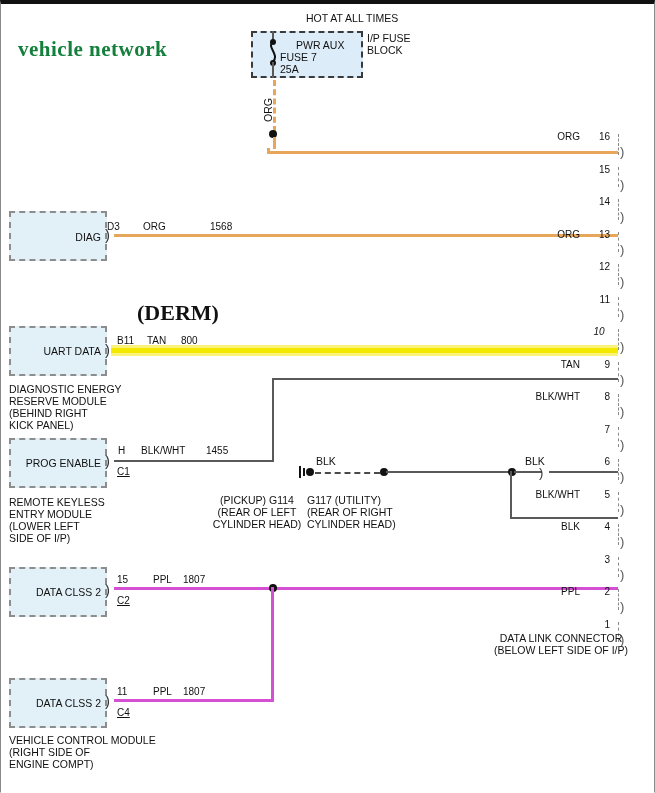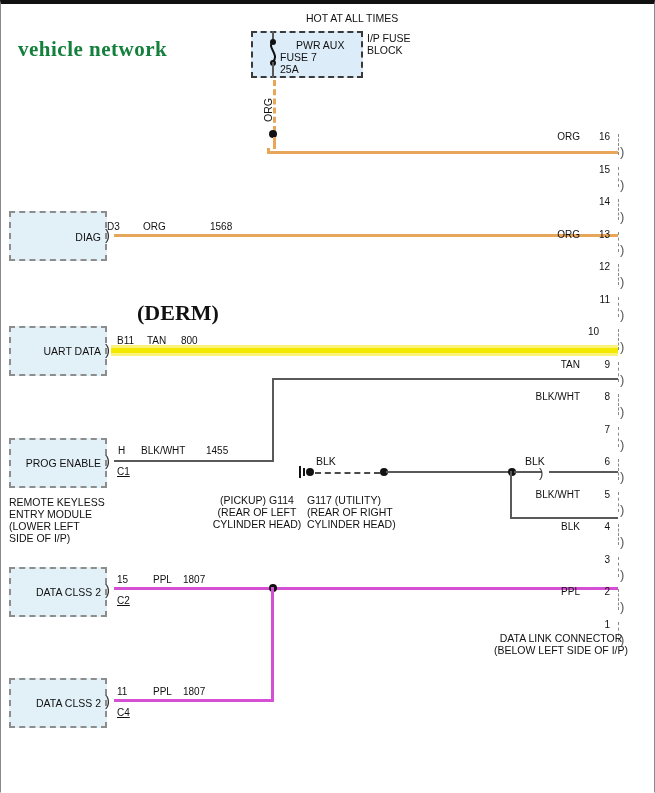--- a/index.html
+++ b/index.html
@@ -176,20 +176,24 @@
   <div class="modlabel" style="left:8px; top:341px; width:92px; text-align:right;">UART DATA</div>
   <div class="conn" style="left:104px; top:338px;">)</div>
 
   <div class="t" style="left:116px; top:331px;">B11</div>
   <div class="t" style="left:146px; top:331px;">TAN</div>
   <div class="t" style="left:180px; top:331px;">800</div>
 
   <div class="w w-tan-glow" style="left:110px; top:341px; width:507px; height:11px;"></div>
   <div class="w w-tan-core" style="left:110px; top:344px; width:507px; height:5px;"></div>
 
+  <div class="modlabel" style="left:8px; top:379px; white-space:pre;">DIAGNOSTIC ENERGY
+RESERVE MODULE
+(BEHIND RIGHT
+KICK PANEL)</div>
 
   <div class="modbox" style="left:8px; top:434px; width:98px; height:50px;"></div>
   <div class="modlabel" style="left:8px; top:453px; width:92px; text-align:right;">PROG ENABLE</div>
   <div class="conn" style="left:104px; top:449px;">)</div>
 
   <div class="t" style="left:117px; top:441px;">H</div>
   <div class="t" style="left:140px; top:441px;">BLK/WHT</div>
   <div class="t" style="left:205px; top:441px;">1455</div>
   <div class="t ul" style="left:116px; top:462px;">C1</div>
 
@@ -250,20 +254,23 @@
   <div class="conn" style="left:104px; top:689px;">)</div>
 
   <div class="t" style="left:116px; top:682px;">11</div>
   <div class="t" style="left:152px; top:682px;">PPL</div>
   <div class="t" style="left:182px; top:682px;">1807</div>
   <div class="t ul" style="left:116px; top:703px;">C4</div>
 
   <div class="w w-ppl" style="left:113px; top:695px; width:160px; height:3px;"></div>
   <div class="w w-ppl" style="left:270px; top:583px; width:3px; height:115px;"></div>
 
+  <div class="modlabel" style="left:8px; top:730px; white-space:pre;">VEHICLE CONTROL MODULE
+(RIGHT SIDE OF
+ENGINE COMPT)</div>
 
   <div id="dlc">
       <div class="dlc-seg" style="left: 617px; top: 130px; height: 20.5px;"></div>
       <div class="pinbr" style="left: 619px; top: 141px;">)</div>
       <div class="t" style="left: 587px; top: 127px; width: 22px; text-align: right;">16</div>
       <div class="t" style="left: 507px; top: 127px; width: 72px; text-align: right;">ORG</div>
       <div class="dlc-seg" style="left: 617px; top: 162.5px; height: 20.5px;"></div>
       <div class="pinbr" style="left: 619px; top: 173.5px;">)</div>
       <div class="t" style="left: 587px; top: 159.5px; width: 22px; text-align: right;">15</div>
       <div class="dlc-seg" style="left: 617px; top: 195px; height: 20.5px;"></div>
@@ -274,21 +281,21 @@
       <div class="t" style="left: 587px; top: 224.5px; width: 22px; text-align: right;">13</div>
       <div class="t" style="left: 507px; top: 224.5px; width: 72px; text-align: right;">ORG</div>
       <div class="dlc-seg" style="left: 617px; top: 260px; height: 20.5px;"></div>
       <div class="pinbr" style="left: 619px; top: 271px;">)</div>
       <div class="t" style="left: 587px; top: 257px; width: 22px; text-align: right;">12</div>
       <div class="dlc-seg" style="left: 617px; top: 292.5px; height: 20.5px;"></div>
       <div class="pinbr" style="left: 619px; top: 303.5px;">)</div>
       <div class="t" style="left: 587px; top: 289.5px; width: 22px; text-align: right;">11</div>
       <div class="dlc-seg" style="left: 617px; top: 325px; height: 20.5px;"></div>
       <div class="pinbr" style="left: 619px; top: 336px;">)</div>
-      <div class="t" style="left: 587px; top: 322px; width: 22px; text-align: left;">10</div>
+      <div class="t" style="left: 587px; top: 322px; width: 22px; text-align: center; font-style: italic;">10</div>
       <div class="dlc-seg" style="left: 617px; top: 357.5px; height: 20.5px;"></div>
       <div class="pinbr" style="left: 619px; top: 368.5px;">)</div>
       <div class="t" style="left: 587px; top: 354.5px; width: 22px; text-align: right;">9</div>
       <div class="t" style="left: 507px; top: 354.5px; width: 72px; text-align: right;">TAN</div>
       <div class="dlc-seg" style="left: 617px; top: 390px; height: 20.5px;"></div>
       <div class="pinbr" style="left: 619px; top: 401px;">)</div>
       <div class="t" style="left: 587px; top: 387px; width: 22px; text-align: right;">8</div>
       <div class="t" style="left: 507px; top: 387px; width: 72px; text-align: right;">BLK/WHT</div>
       <div class="dlc-seg" style="left: 617px; top: 422.5px; height: 20.5px;"></div>
       <div class="pinbr" style="left: 619px; top: 433.5px;">)</div>

